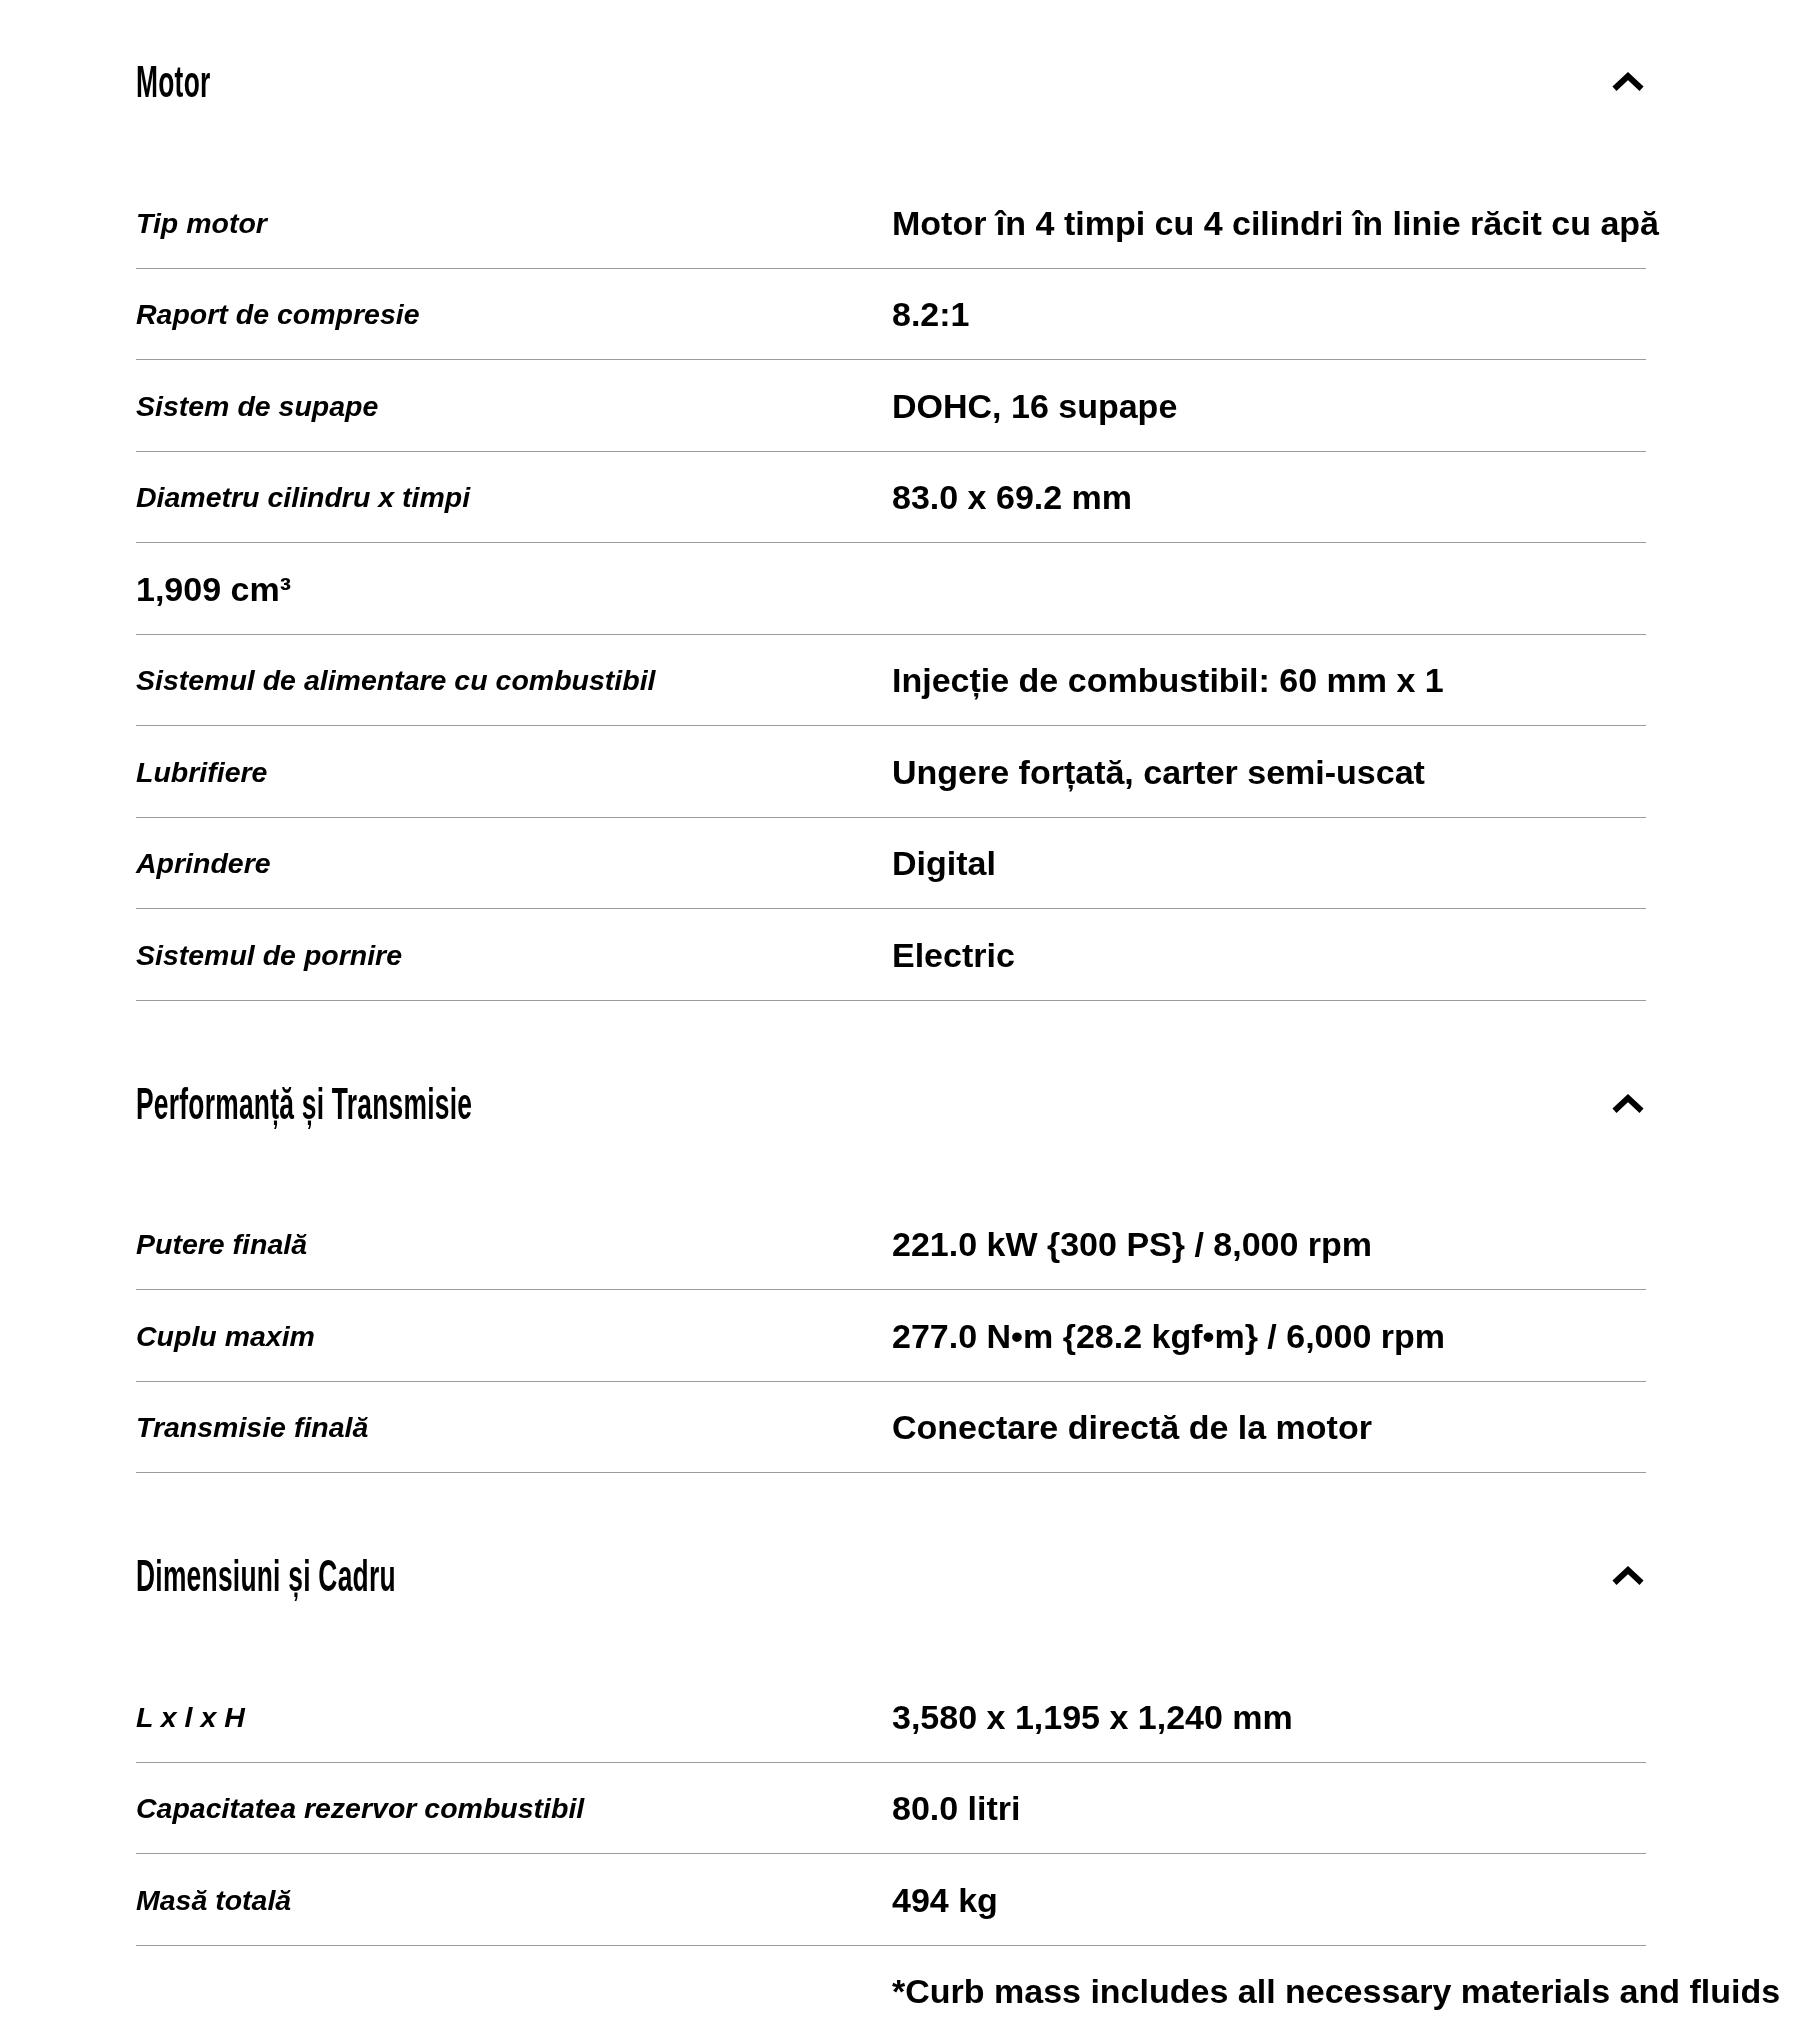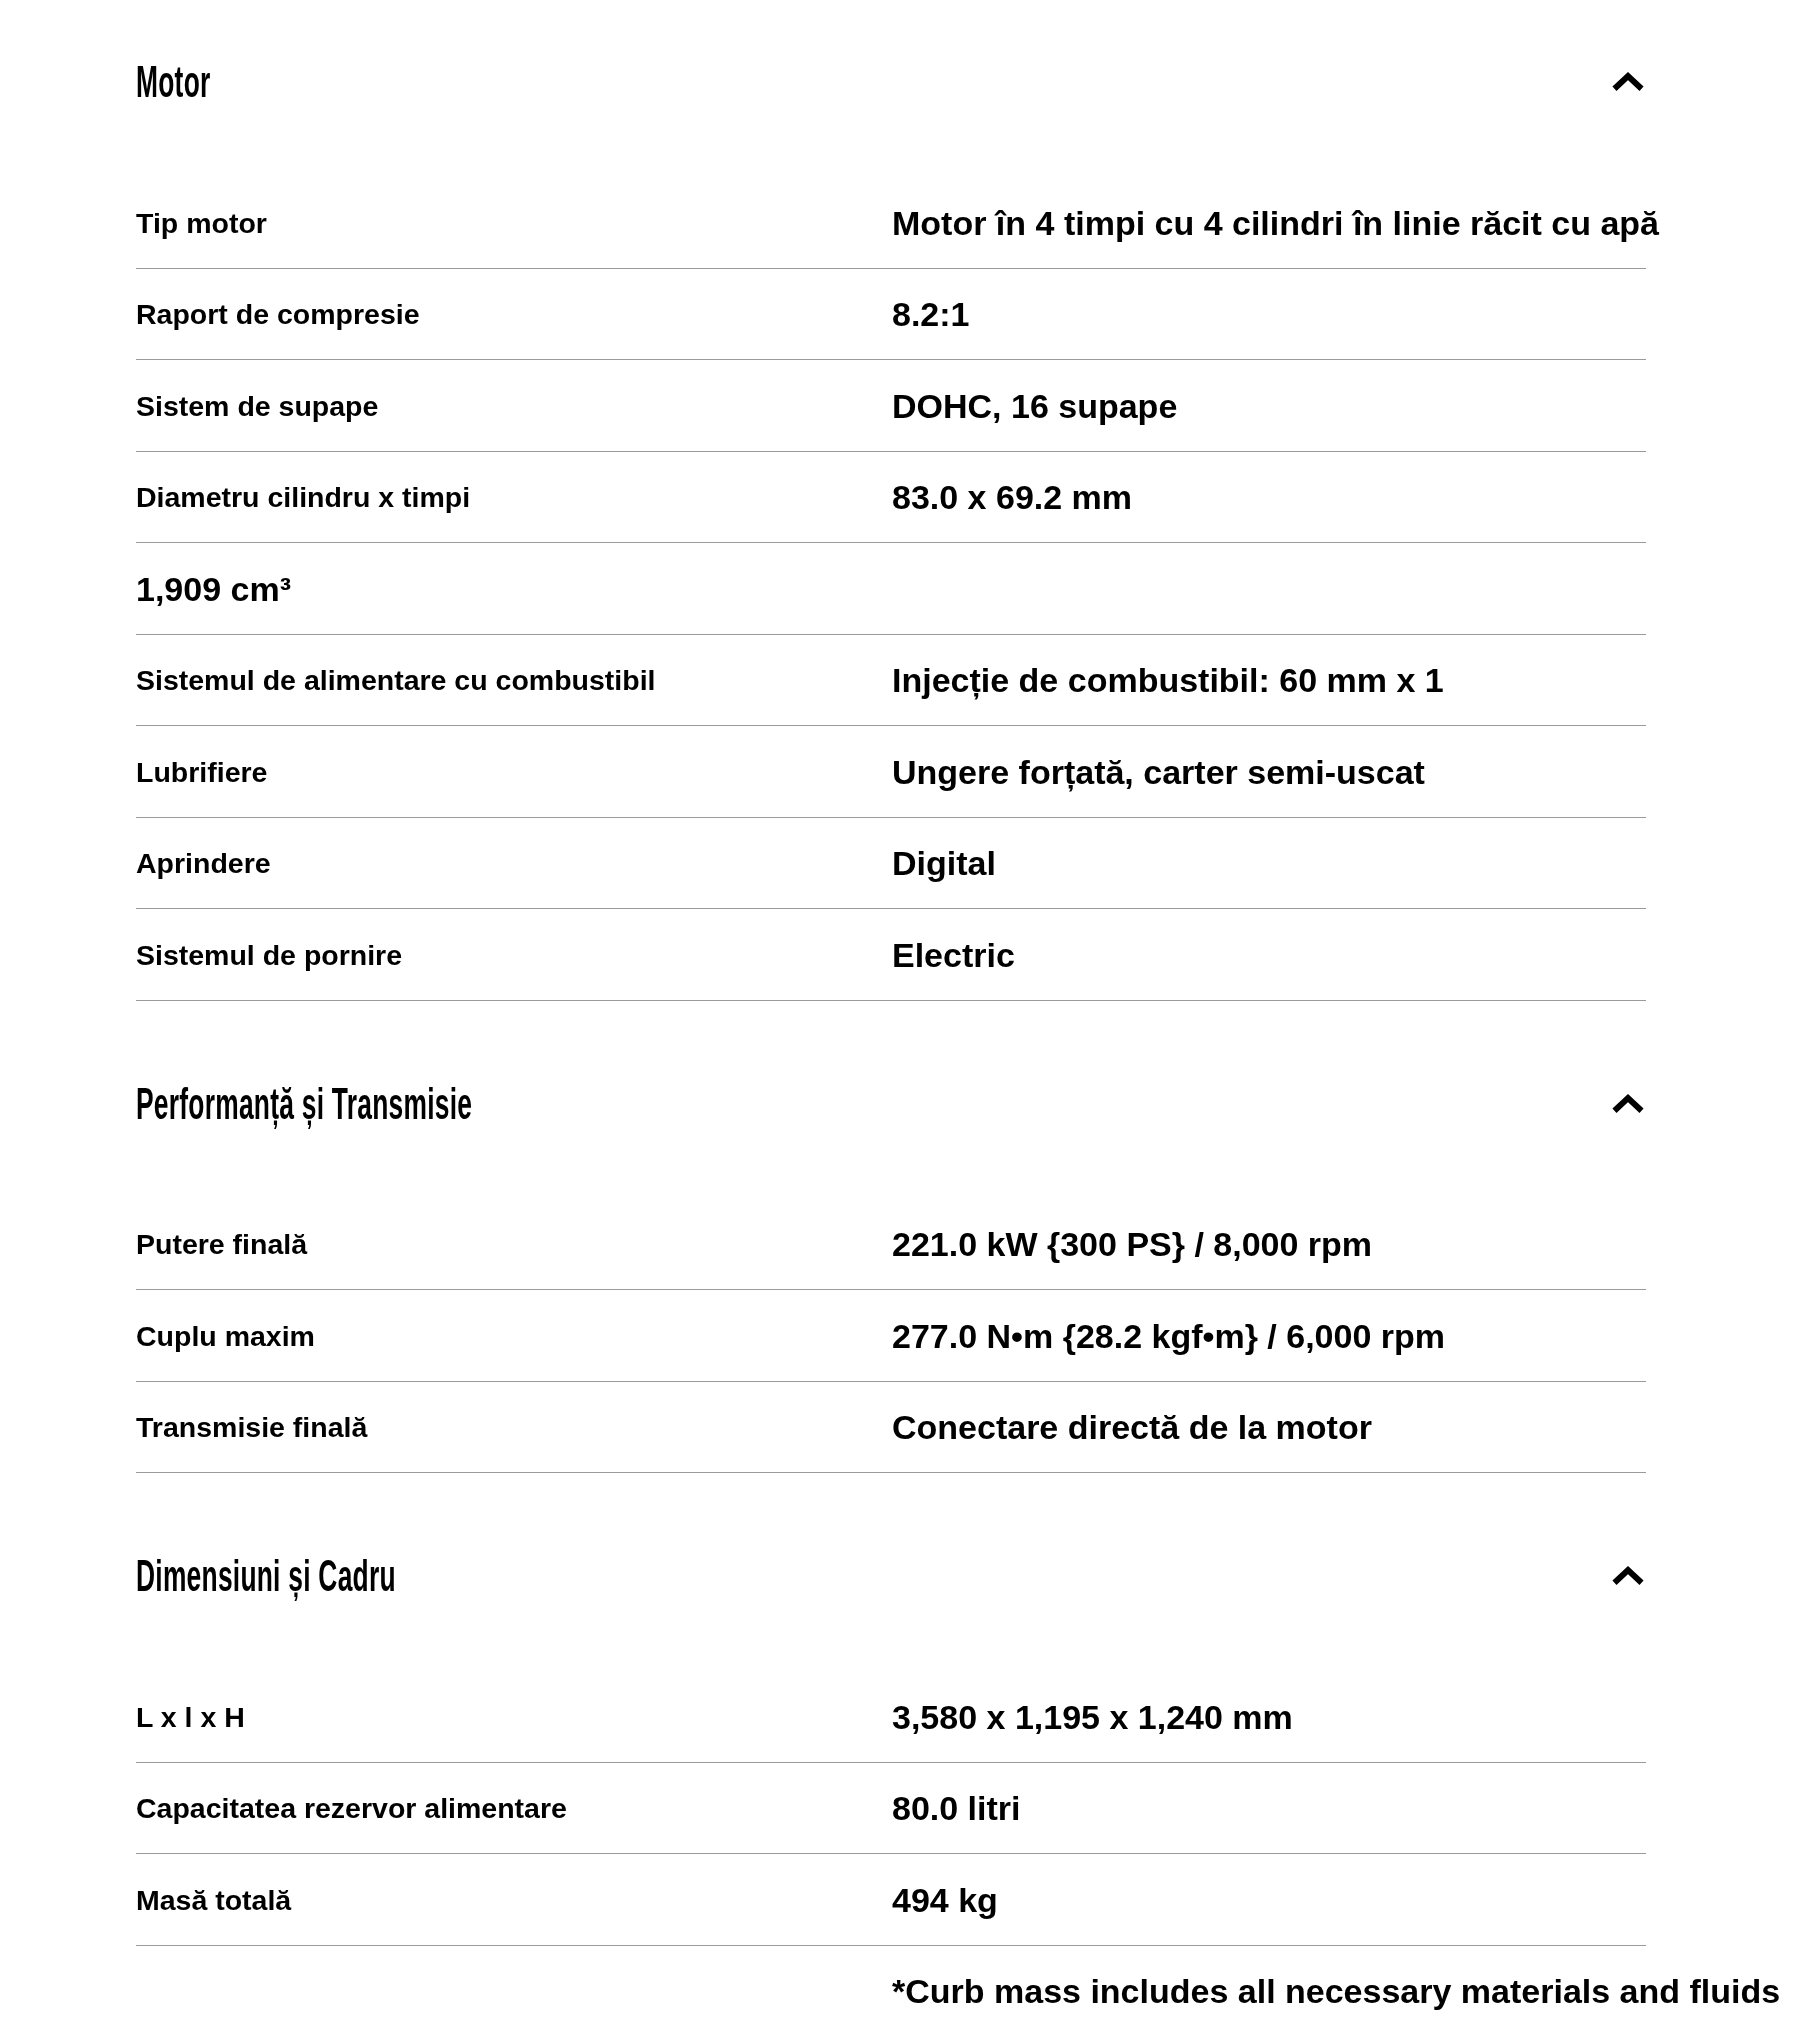--- a/index.html
+++ b/index.html
@@ -60,20 +60,21 @@
     border-bottom: none;
   }
   .cell-label {
     width: 756px;
     flex: 0 0 756px;
     font-size: 28.5px;
     line-height: 34px;
     font-weight: bold;
     padding-right: 34px;
     box-sizing: border-box;
+    font-style: italic;
   }
   .cell-value {
     flex: 1 1 auto;
     font-size: 34px;
     line-height: 34px;
     font-weight: bold;
     white-space: nowrap;
   }
 </style>
 </head>
@@ -162,21 +163,21 @@
           <polyline points="4,21 20,6 36,21" fill="none" stroke="#000000" stroke-width="7" stroke-linecap="butt" stroke-linejoin="miter"></polyline>
         </svg>
       </span>
     </div>
     <div class="rows">
       <div class="row">
         <div class="cell-label">L x l x H</div>
         <div class="cell-value">3,580 x 1,195 x 1,240 mm</div>
       </div>
       <div class="row">
-        <div class="cell-label">Capacitatea rezervor alimentare</div>
+        <div class="cell-label">Capacitatea rezervor combustibil</div>
         <div class="cell-value">80.0 litri</div>
       </div>
       <div class="row">
         <div class="cell-label">Masă totală</div>
         <div class="cell-value">494 kg</div>
       </div>
       <div class="row no-border">
         <div class="cell-label"></div>
         <div class="cell-value">*Curb mass includes all necessary materials and fluids</div>
       </div>

